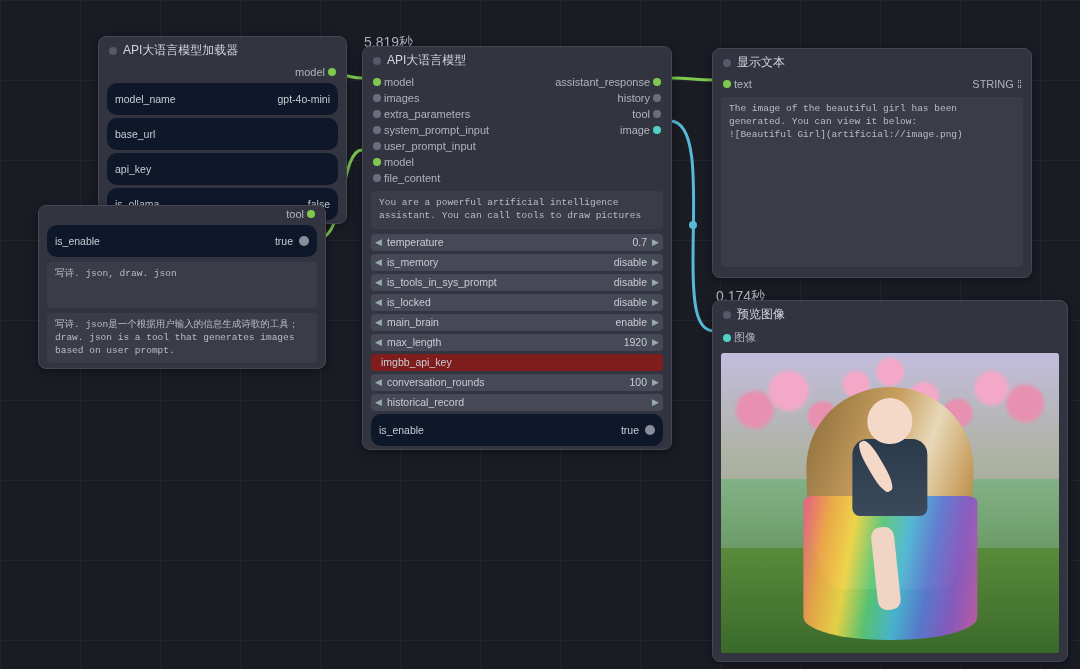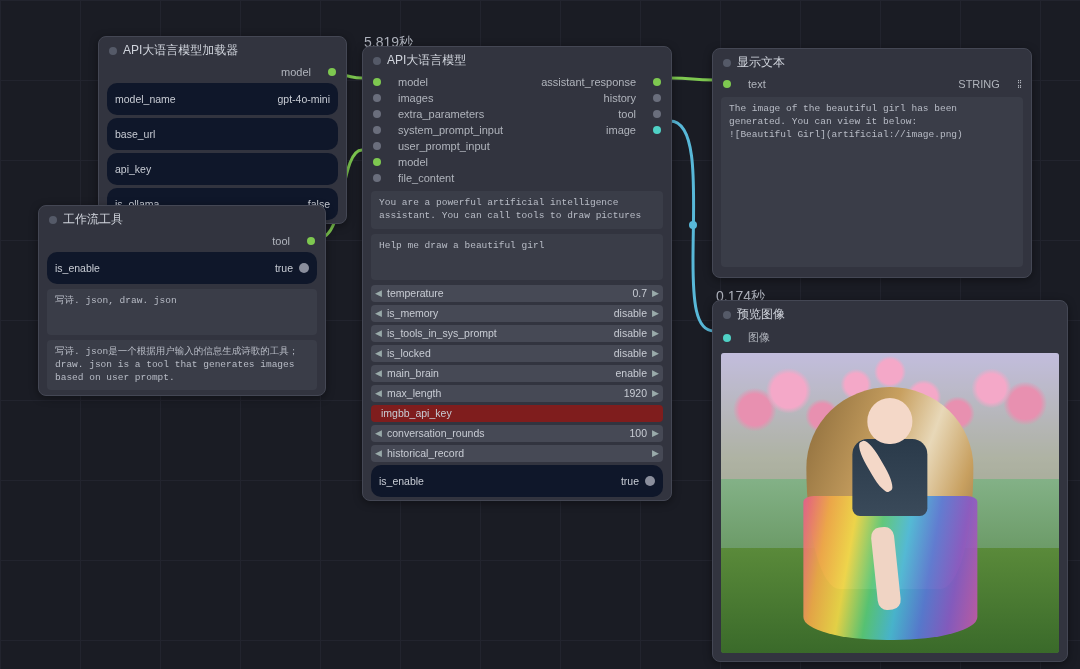--- a/index.html
+++ b/index.html
@@ -33,21 +33,21 @@
 }
 .title-dot{
   width:8px;height:8px;border-radius:50%;
   background:#555a68;flex:none;
 }
 .port-row{
   display:flex;justify-content:space-between;
   padding:2px 10px;font-size:11px;color:#b0b4bc;
   position:relative;
 }
-.port-l,.port-r{display:flex;align-items:center;gap:17px}
+.port-l,.port-r{display:flex;align-items:center;gap:3px}
 .dot{
   width:8px;height:8px;border-radius:50%;
   flex:none;background:#6a6e7c;
 }
 .dot.lime{background:#7ec850}
 .dot.teal{background:#4fd1c5}
 .dot.gray{background:#6a6e7c}
 .param{
   margin:3px 8px;
   background:#0f172a;
@@ -190,24 +190,20 @@
         <span></span>
       </div>
       <div class="param">
         <span>is_ollama</span>
         <span>false</span>
       </div>
     </div>
 </div>
 
 <div class="node" style="left:38px;top:205px;width:288px">
-  <div class="node-title">
-    <span class="title-dot"></span>
-    <span>工作流工具</span>
-  </div>
   <div class="port-row">
     <span></span>
     <span class="port-r">
         <span>tool</span>
         <span class="dot lime"></span>
       </span>
   </div>
   <div class="param">
     <span>is_enable</span>
     <span style="display:flex;gap:6px;align-items:center">
@@ -282,21 +278,20 @@
       </div>
       <div class="port-row">
         <span class="port-l">
           <span class="dot gray"></span>
           <span>file_content</span>
         </span>
         <span></span>
       </div>
     </div>
   <div class="textarea" style="min-height:34px">You are a powerful artificial intelligence assistant. You can call tools to draw pictures</div>
-  <div class="textarea" style="min-height:46px">Help me draw a beautiful girl</div>
   <div id="llm-sliders1">
       <div class="slider">
         <span class="arr-l">◀</span>
         <span class="lbl">temperature</span>
         <span class="val">0.7</span>
         <span class="arr-r">▶</span>
       </div>
       <div class="slider">
         <span class="arr-l">◀</span>
         <span class="lbl">is_memory</span>

